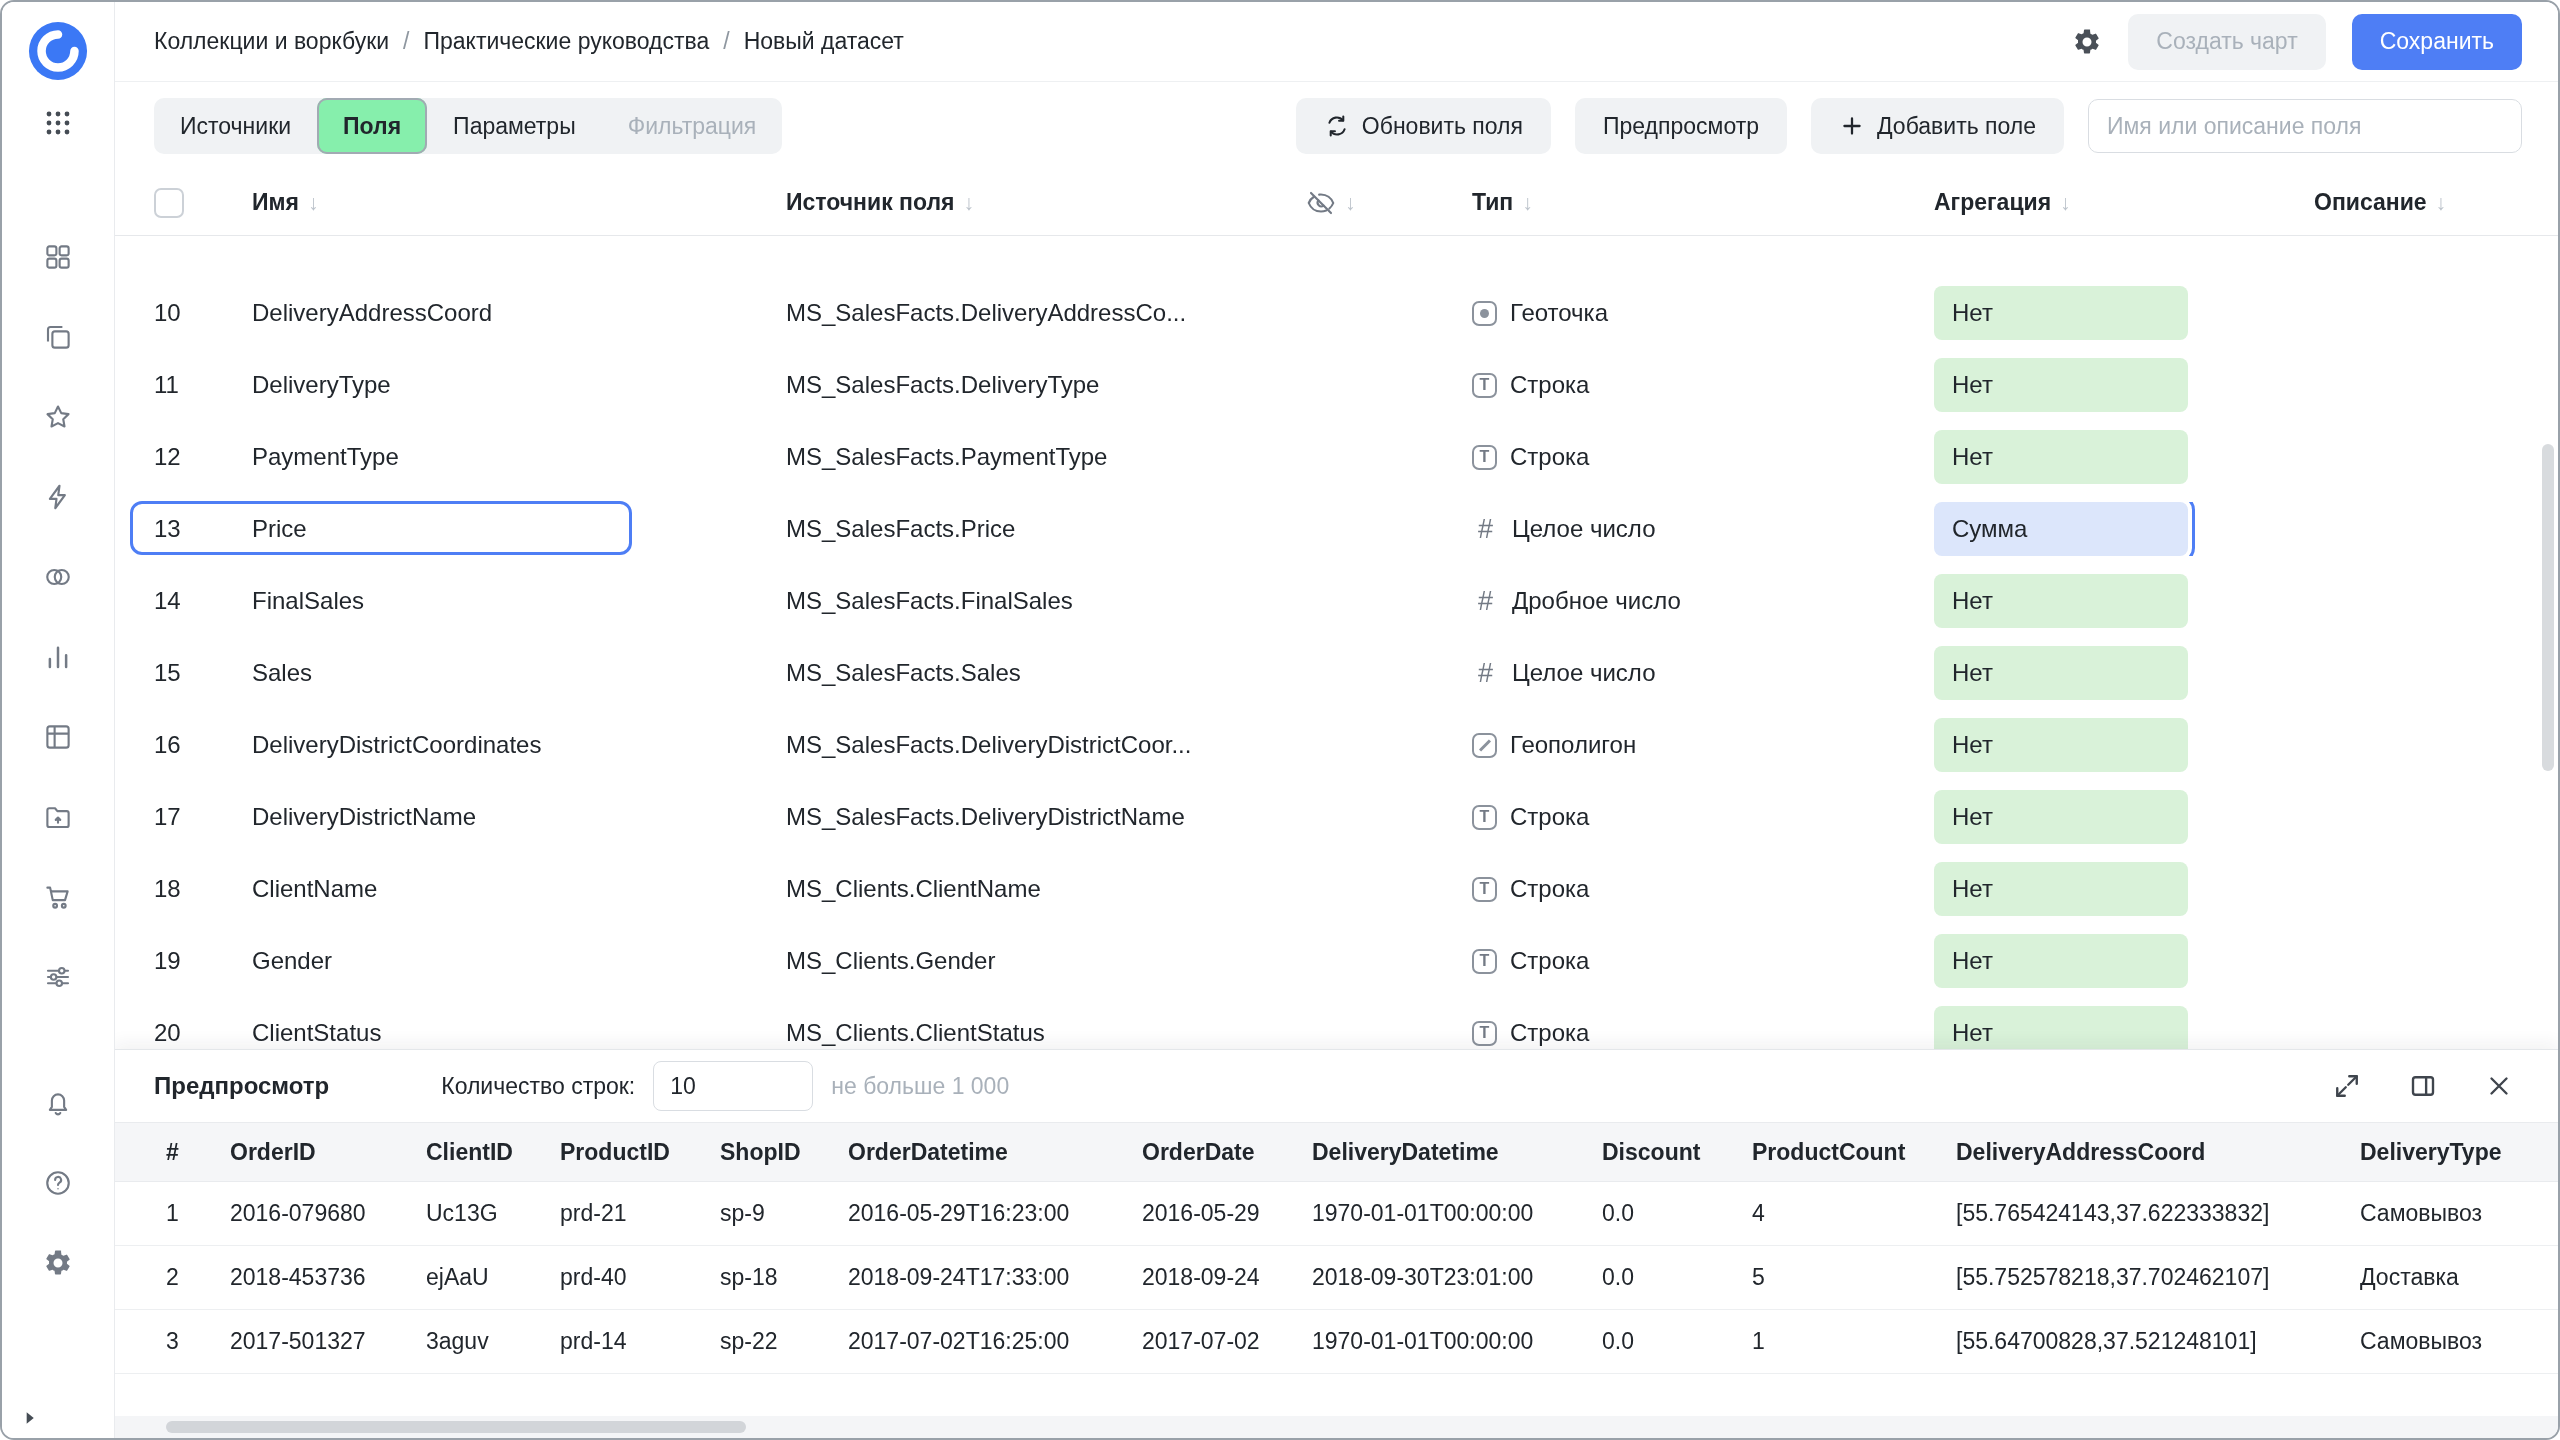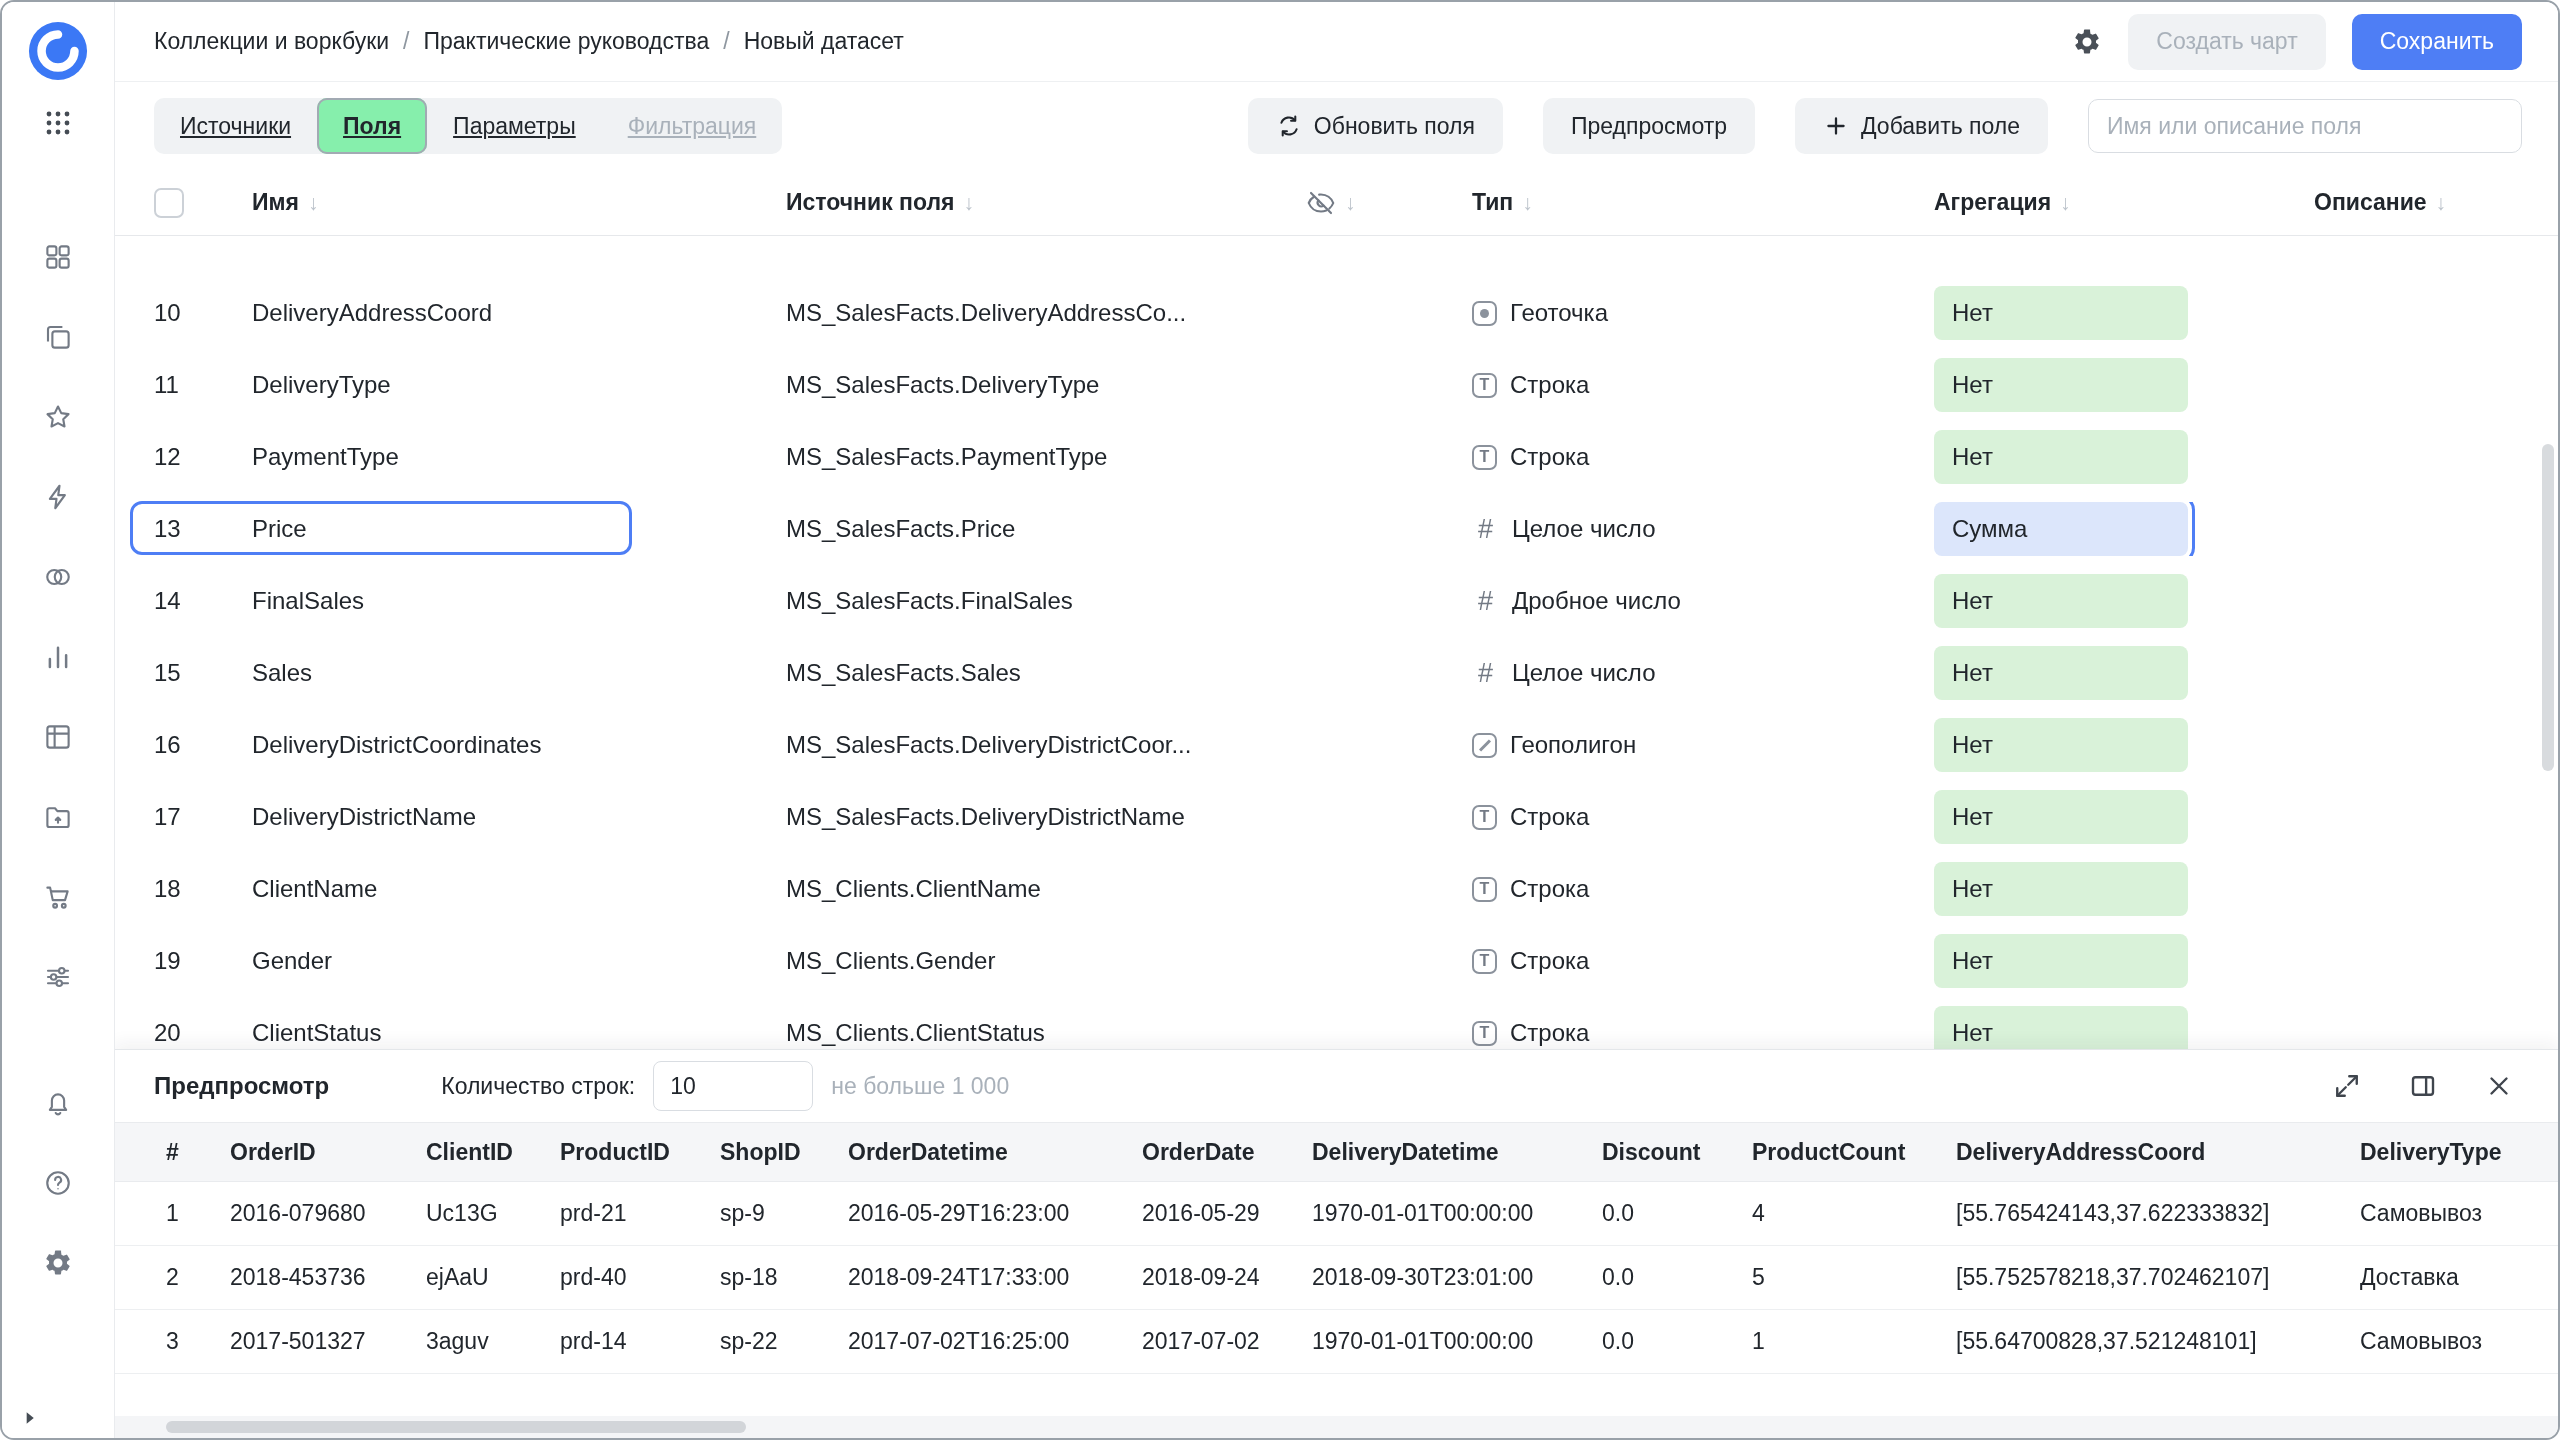--- a/index.html
+++ b/index.html
@@ -29,24 +29,24 @@
   .btn{height:56px;border:none;border-radius:10px;font-size:23px;padding:0 28px;cursor:pointer;
     font-family:inherit;display:flex;align-items:center;gap:12px;white-space:nowrap;}
   .btn.ghost{background:#f0f2f4;color:#21262c;}
   .btn.ghost.disabled{color:#a9b1ba;cursor:default;}
   .btn.primary{background:#4e7ef5;color:#fff;}
   .gearbtn{cursor:pointer;display:flex;}
   
   .toolbar{position:absolute;left:112px;right:0;top:80px;height:88px;display:flex;align-items:center;
     padding:0 36px 0 40px;box-sizing:border-box;background:#fff;}
   .tabs{display:flex;background:#f0f2f4;border-radius:10px;height:56px;align-items:stretch;}
-  .tab{display:flex;align-items:center;padding:0 26px;font-size:23px;color:#21262c;border-radius:10px;cursor:pointer;text-decoration:underline;}
+  .tab{display:flex;align-items:center;padding:0 26px;font-size:23px;color:#21262c;border-radius:10px;cursor:pointer;}
   .tab.active{background:#86efac;box-shadow:inset 0 0 0 2px #a2aab3;font-weight:700;}
   .tab.disabled{color:#a9b1ba;cursor:default;}
-  .tb-actions{margin-left:auto;display:flex;align-items:center;gap:40px;}
+  .tb-actions{margin-left:auto;display:flex;align-items:center;gap:24px;}
   .search{width:434px;height:54px;box-sizing:border-box;border:1.5px solid #d9dde2;border-radius:10px;
     font-size:23px;padding:0 18px;color:#21262c;font-family:inherit;outline:none;}
   .search::placeholder{color:#a9b1ba;}
   
   .fields{position:absolute;left:112px;right:0;top:168px;bottom:388px;overflow:hidden;background:#fff;}
   .fhead,.frow{display:grid;grid-template-columns:70px 506px 492px 138px 434px 352px 296px 1fr;
     padding-left:40px;padding-right:24px;align-items:center;box-sizing:border-box;gap:28px;}
   .fhead{height:66px;border-bottom:1px solid #e6e8eb;}
   .fhead .fc{font-size:23px;font-weight:700;}
   .fc{display:flex;align-items:center;overflow:hidden;white-space:nowrap;font-size:24px;}

